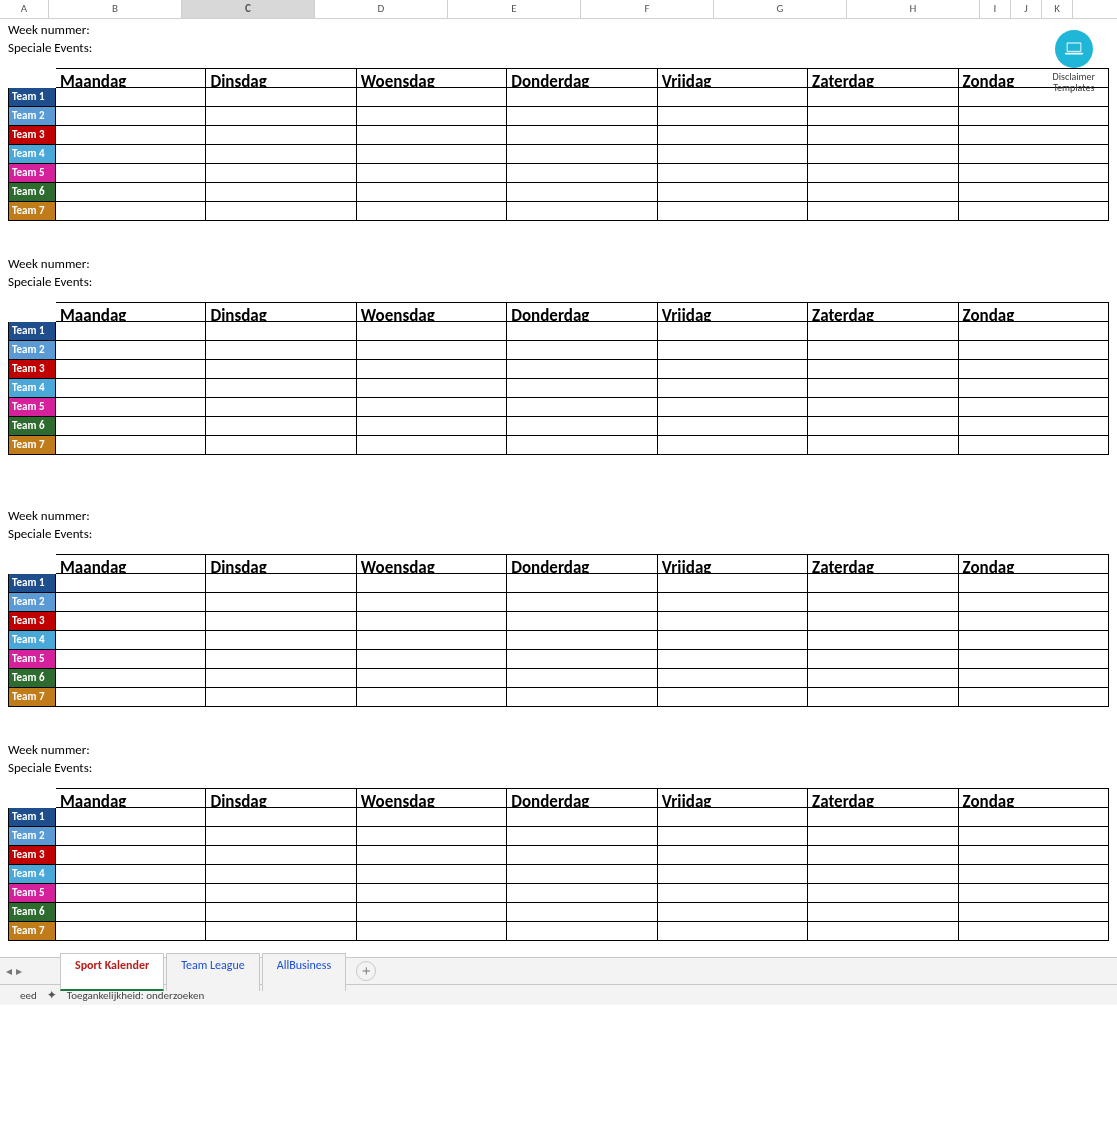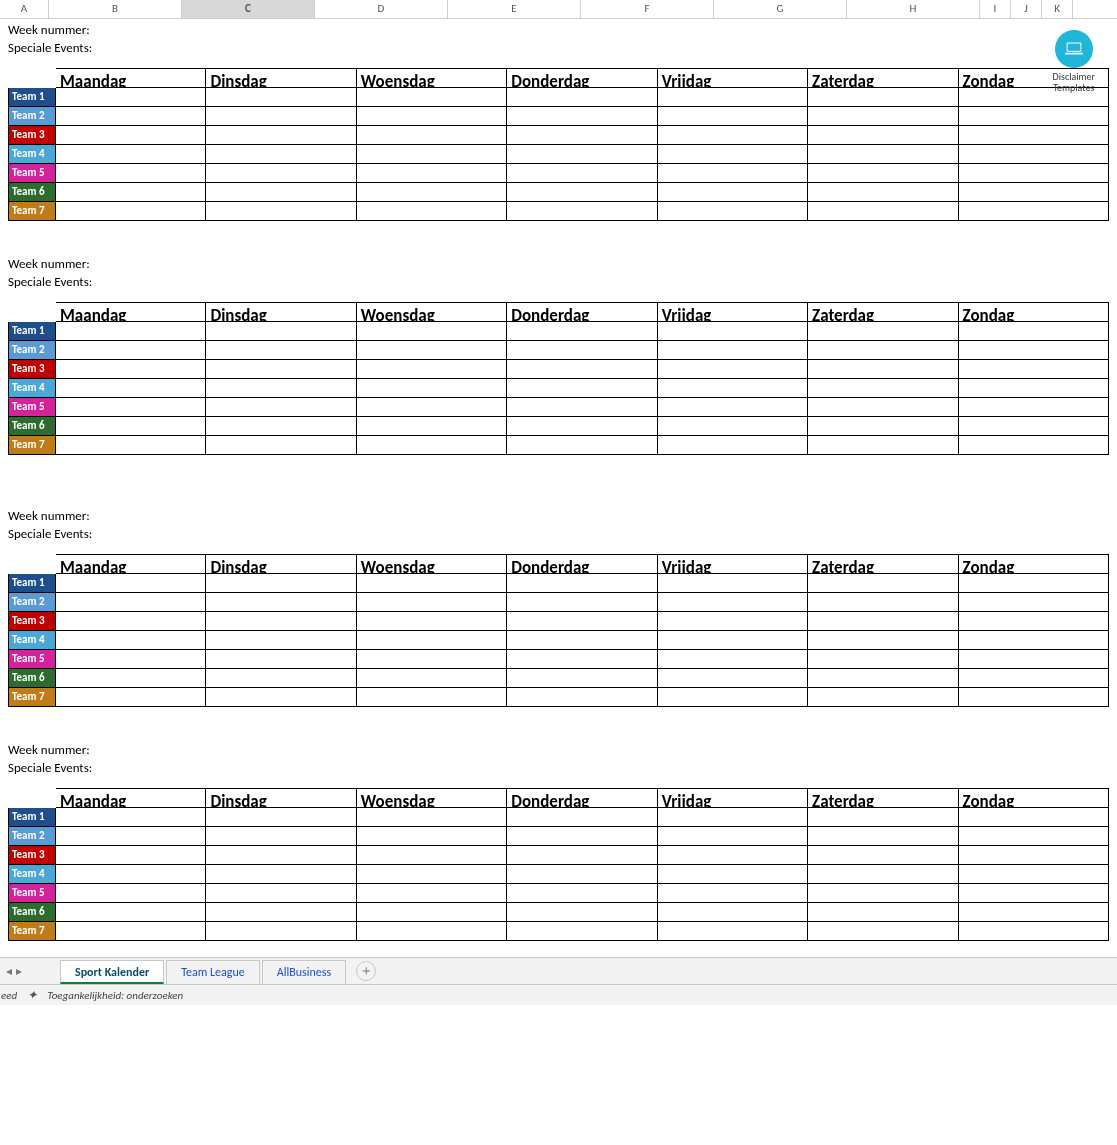--- a/index.html
+++ b/index.html
@@ -23,24 +23,24 @@
   .dayhdr .day:first-of-type{border-left:1px solid #000;}
   
   .teamrow{display:flex;height:19px;}
   .teamrow .teamcell{width:48px;flex:0 0 48px;border:1px solid #000;border-top:none;color:#fff;font-weight:bold;font-size:11px;padding:2px 3px;box-sizing:border-box;}
   .teamrow .cell{flex:1;border-right:1px solid #000;border-bottom:1px solid #000;background:#fff;}
   .teamrow:first-of-type .teamcell{border-top:1px solid #000;}
   
   .tabs{display:flex;align-items:center;height:26px;border-top:1px solid #c8c8c8;background:#f3f3f3;padding-left:60px;font-size:12px;position:relative;}
   .tabs .navbtns{position:absolute;left:6px;top:0;height:26px;display:flex;align-items:center;gap:4px;color:#777;font-size:12px;}
   .tabs .tab{padding:4px 14px;border:1px solid #c8c8c8;border-bottom:none;margin-right:2px;background:#f3f3f3;color:#1d4ed8;position:relative;top:1px;cursor:pointer;}
-  .tabs .tab.active{background:#fff;color:#0c4a6e;font-weight:bold;border-bottom:2px solid #1a7a3d;padding-bottom:3px;}
+  .tabs .tab.active{background:#fff;color:#b91c1c;font-weight:bold;border-bottom:2px solid #1a7a3d;padding-bottom:17px;}
   .tabs .addtab{margin-left:8px;color:#777;font-size:14px;cursor:pointer;border:1px solid #c8c8c8;width:18px;height:18px;border-radius:50%;display:flex;align-items:center;justify-content:center;}
   
-  .status{height:20px;border-top:1px solid #c8c8c8;background:#f3f3f3;font-size:11px;color:#444;display:flex;align-items:center;padding-left:1px;gap:10px;font-style:italic;}
+  .status{height:20px;border-top:1px solid #c8c8c8;background:#f3f3f3;font-size:11px;color:#444;display:flex;align-items:center;padding-left:20px;gap:10px;}
   .status .ico{font-size:12px;color:#555;}
 </style>
 </head>
 <body>
 
 <div class="viewport">
 
   <div class="colhdr" id="colhdr">
       <div class="ch" style="width: 48px; flex: 0 0 48px;">A</div>
       <div class="ch" style="width: 132px; flex: 0 0 132px;">B</div>

